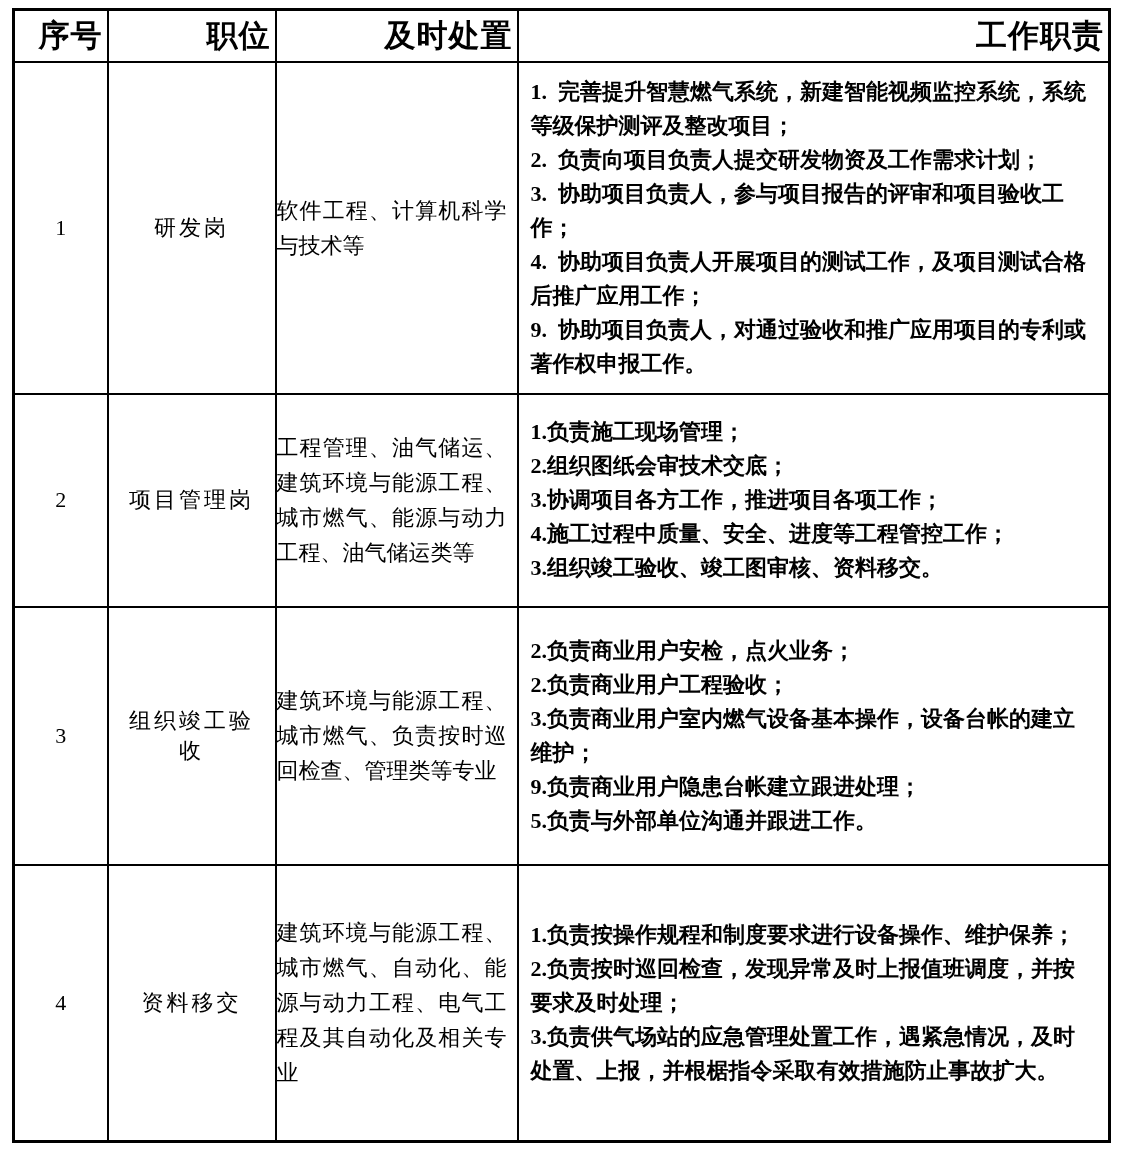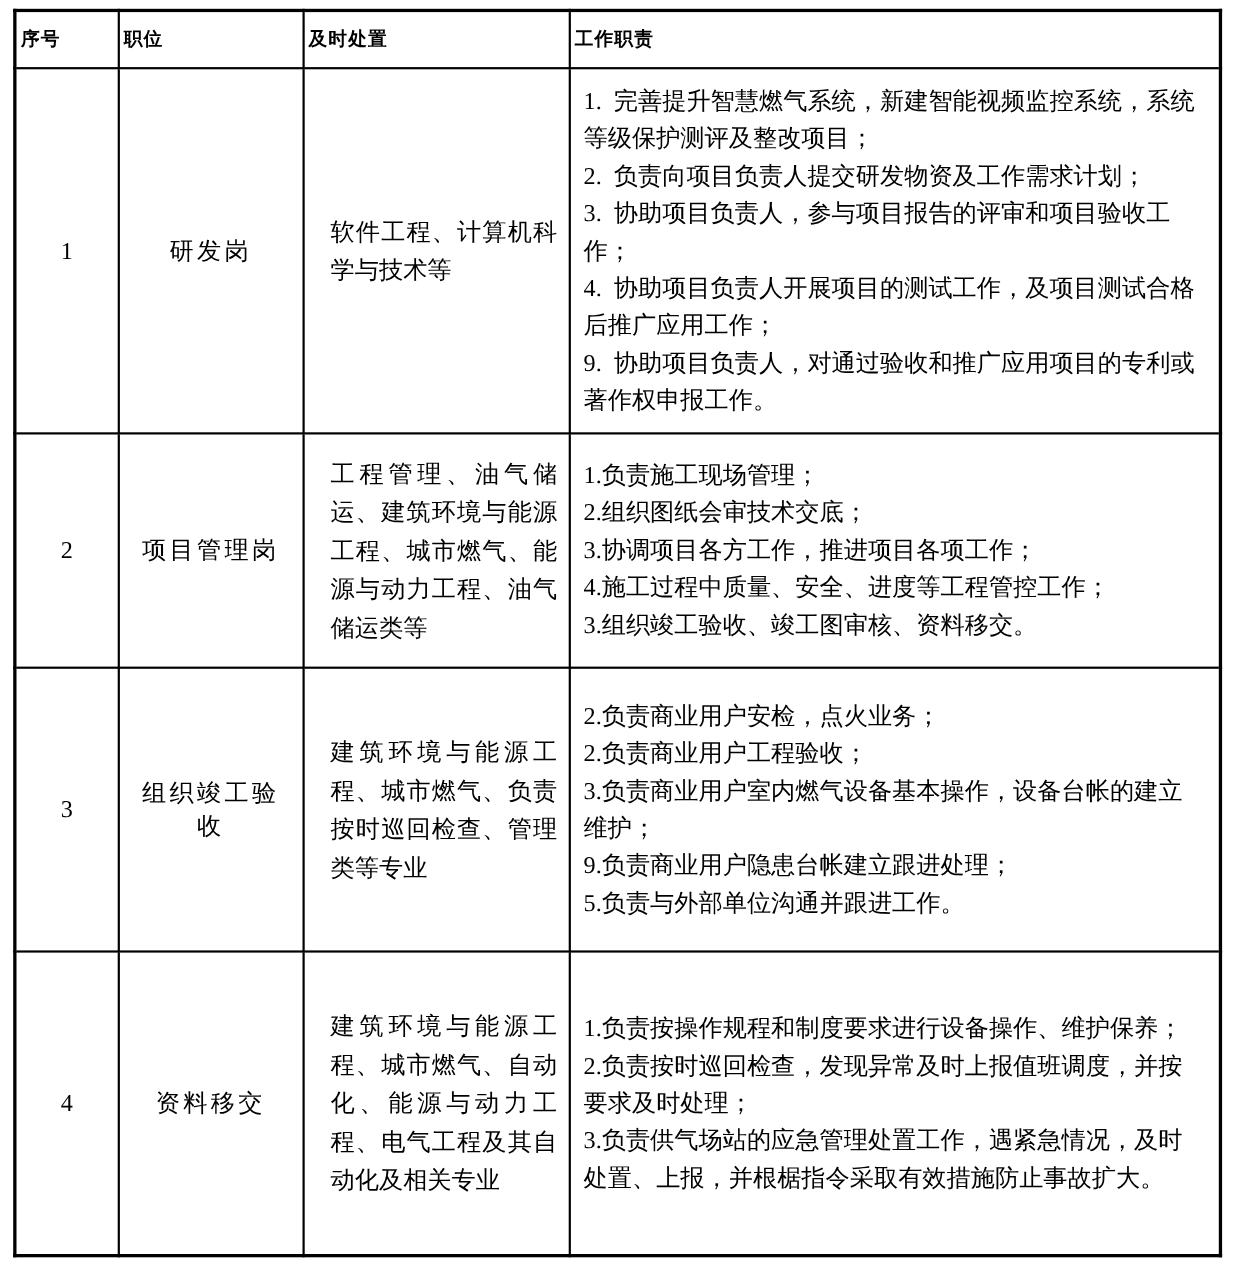--- a/index.html
+++ b/index.html
@@ -27,57 +27,58 @@
     border: 3px solid #000000;
   }
   table.job-table th,
   table.job-table td {
     border: 2px solid #000000;
     box-sizing: border-box;
     overflow: hidden;
   }
   tr.header-row { height: 52px; }
   th.header-cell {
-    font-size: 17px;
+    font-size: 31px;
     font-weight: bold;
-    text-align: left;
+    text-align: right;
     vertical-align: middle;
     letter-spacing: 1px;
     padding: 2px 4px;
   }
   td.cell-no {
     text-align: center;
     vertical-align: middle;
     font-size: 22px;
   }
   td.cell-position {
     text-align: center;
     vertical-align: middle;
     font-size: 22px;
     letter-spacing: 3px;
     padding: 18px;
   }
   td.cell-majors {
     vertical-align: middle;
     font-size: 22px;
     line-height: 35px;
-    padding: 4px 10px 4px 24px;
+    padding: 4px 10px 4px 0;
     text-align: justify;
     text-align-last: left;
   }
   td.cell-duties {
     vertical-align: middle;
     font-size: 22px;
     line-height: 34px;
     padding: 6px 14px 6px 12px;
     text-align: left;
   }
   .duty-item {
     white-space: pre-wrap;
     word-break: break-all;
+    font-weight: bold;
   }
 </style>
 </head>
 <body>
 
 <div class="page">
   <table class="job-table">
     <colgroup>
       <col style="width:94px">
       <col style="width:168px">

